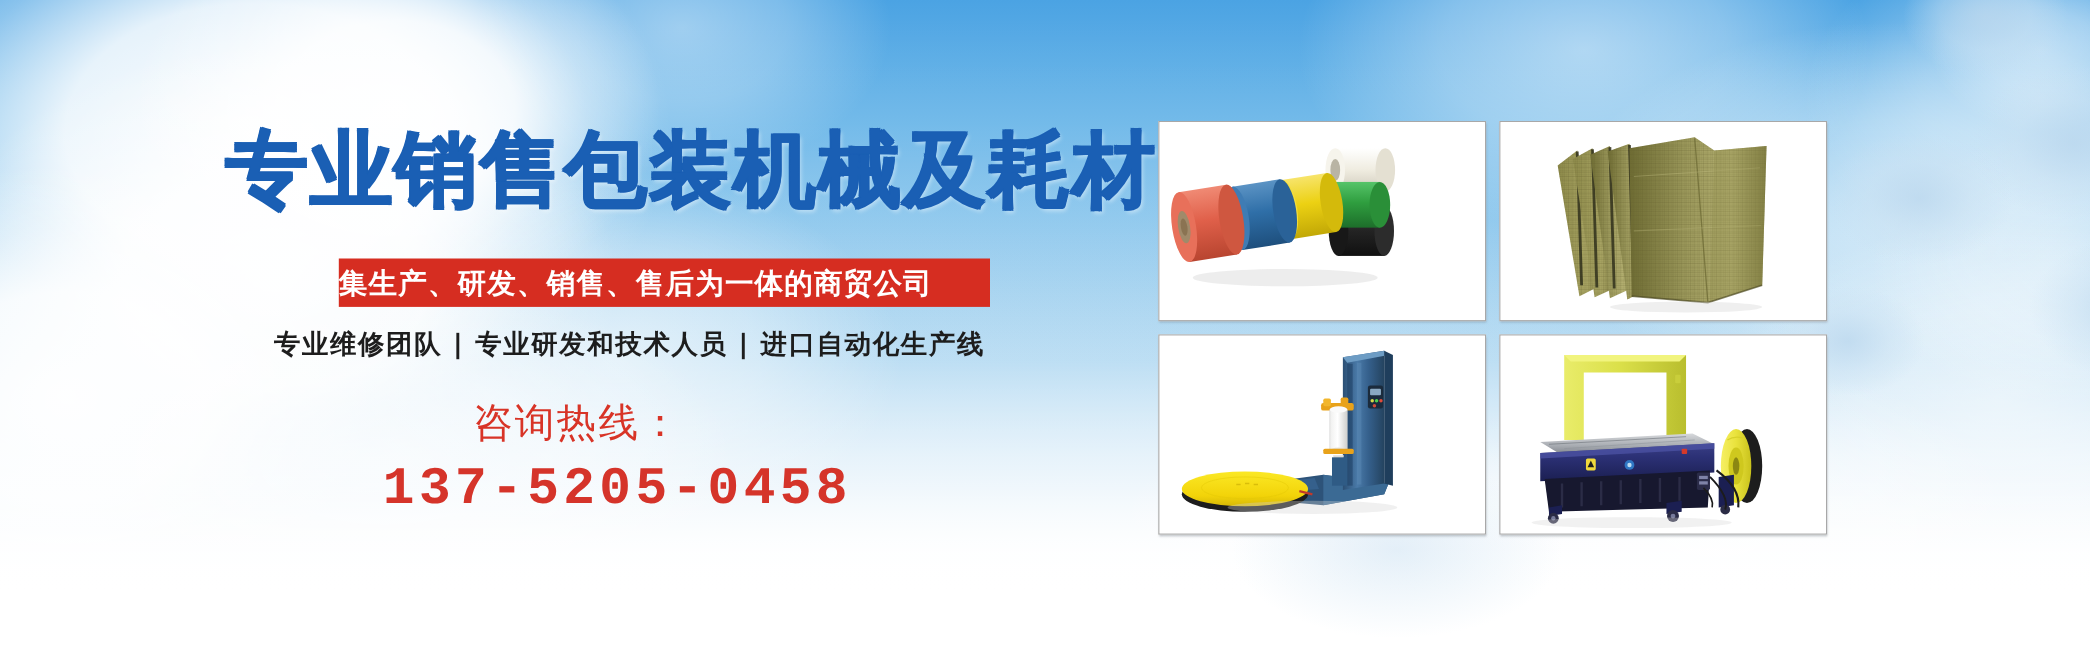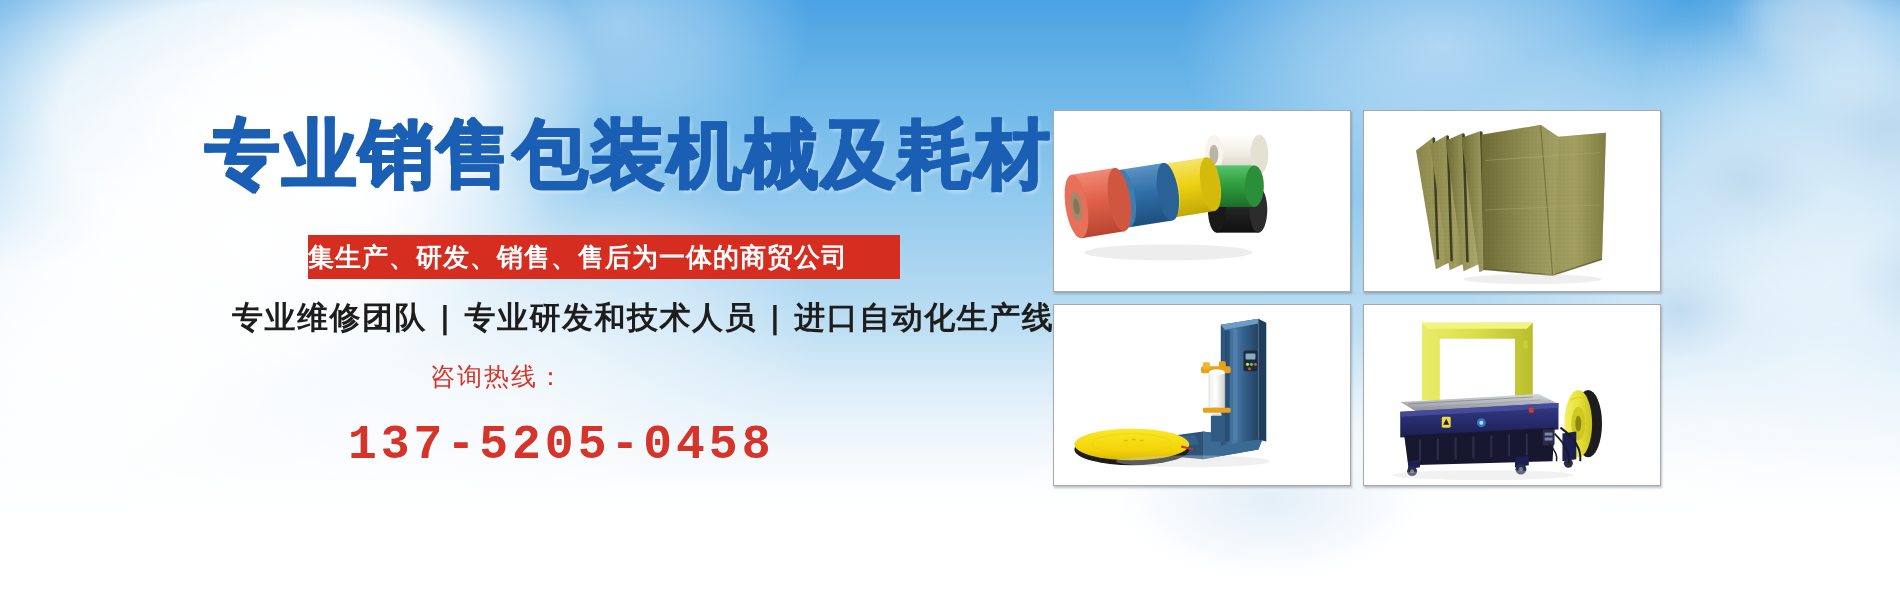--- a/index.html
+++ b/index.html
@@ -112,35 +112,35 @@
     color: #ffffff;
     font-size: 26px;
     font-weight: 700;
     letter-spacing: 1px;
     white-space: nowrap;
     font-family: "DejaVu Sans", "Liberation Sans", sans-serif;
   }
 
   .subline {
     position: absolute;
-    left: 232px;
+    left: 249px;
     top: 297px;
-    font-size: 31px;
+    font-size: 24px;
     font-weight: 700;
     color: #1d1d1d;
     letter-spacing: 1.5px;
     white-space: nowrap;
     font-family: "DejaVu Sans", "Liberation Sans", sans-serif;
   }
 
   .hotline-label {
     position: absolute;
     left: 430px;
     top: 360px;
-    font-size: 25px;
+    font-size: 36px;
     color: #d83427;
     letter-spacing: 2px;
     white-space: nowrap;
     font-family: "DejaVu Sans", "Liberation Sans", sans-serif;
   }
 
   .hotline-number {
     position: absolute;
     left: 348px;
     top: 418px;

